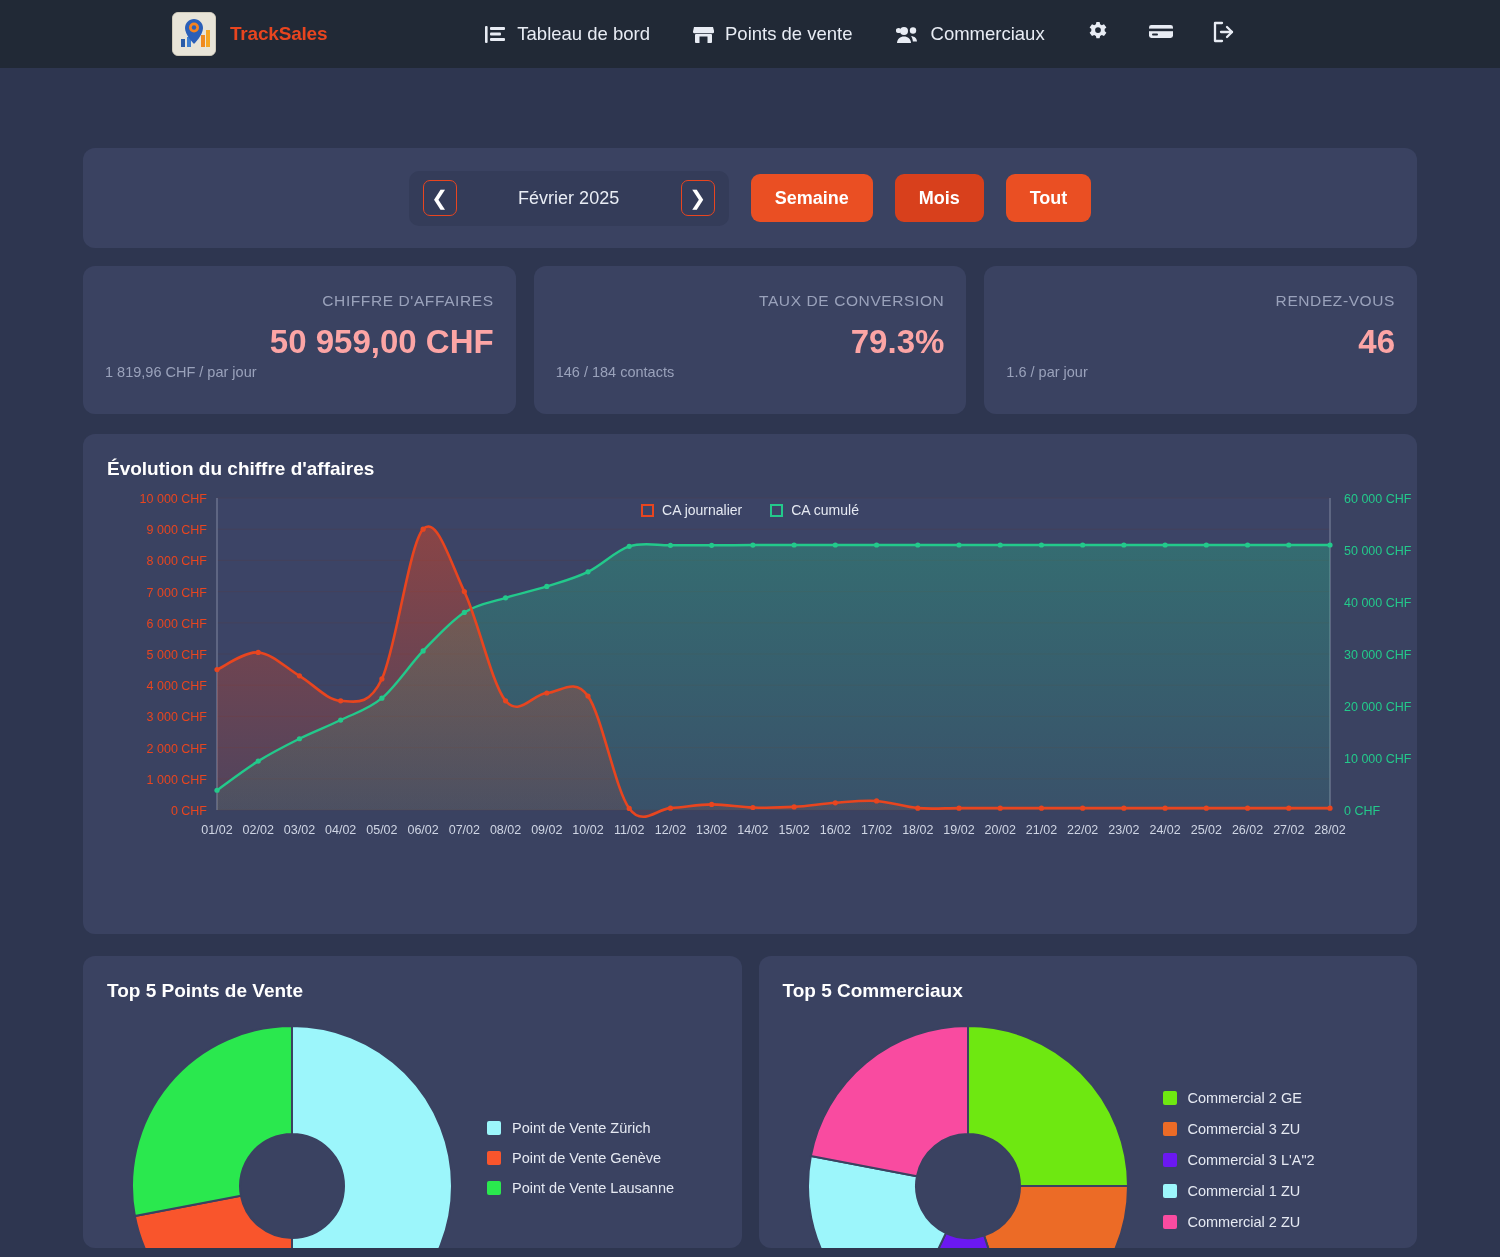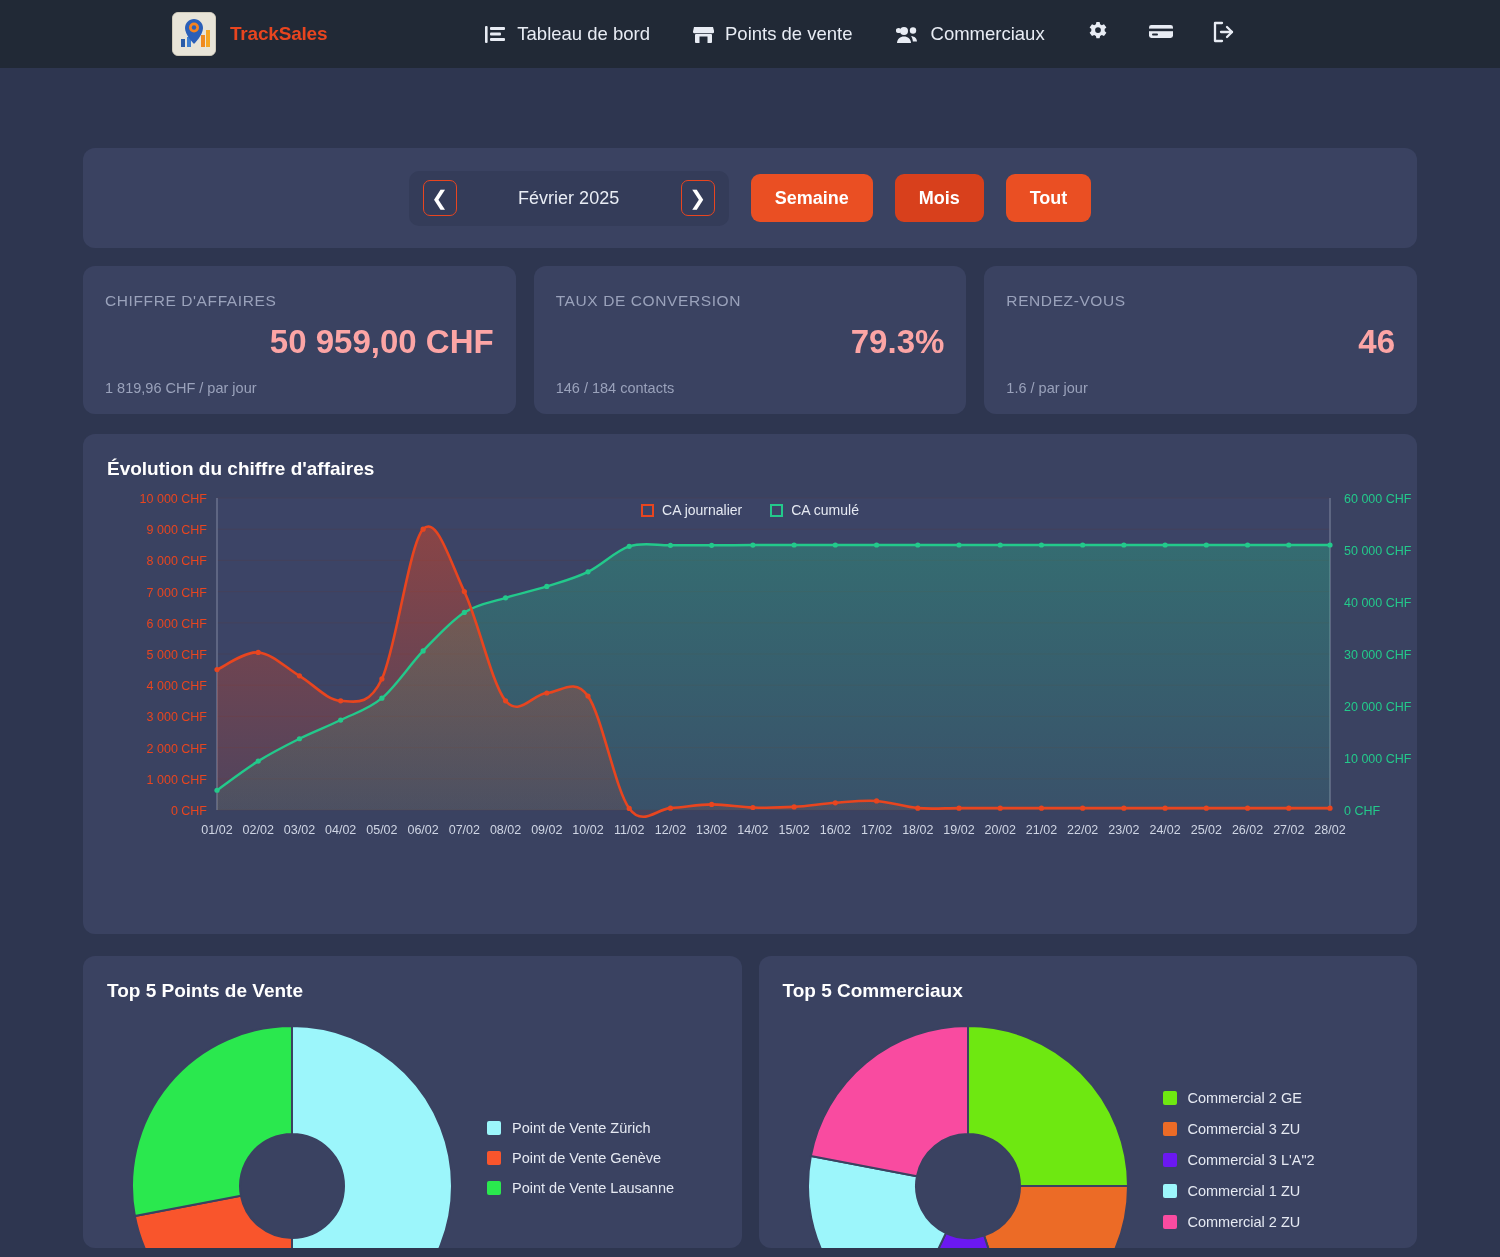--- a/index.html
+++ b/index.html
@@ -72,25 +72,26 @@
 
   
   .stats { display: flex; gap: 18px; margin-top: 18px; }
   .stat-card {
     flex: 1; background: #3a4261; border-radius: 12px;
     padding: 26px 22px 24px 22px; height: 148px;
   }
   .stat-label {
     color: #9aa2bb; font-size: 15.5px; letter-spacing: .6px;
     text-transform: uppercase;
+    text-align: right;
   }
   .stat-value {
     color: #fca5a5; font-size: 33px; font-weight: bold; margin-top: 13px; text-align: right;
   }
-  .stat-sub { color: #9aa2bb; font-size: 14.5px; margin-top: 19px; }
+  .stat-sub { color: #9aa2bb; font-size: 14.5px; margin-top: 3px; }
 
   
   .chart-card {
     background: #3a4261; border-radius: 12px;
     margin-top: 20px; padding: 24px 24px 18px 24px; height: 500px;
   }
   .card-title { color: #ffffff; font-size: 19px; font-weight: bold; }
   .chart-wrap { position: relative; width: 100%; height: 420px; }
   .chart-legend {
     position: absolute; top: 22px; left: 0; right: 0;

